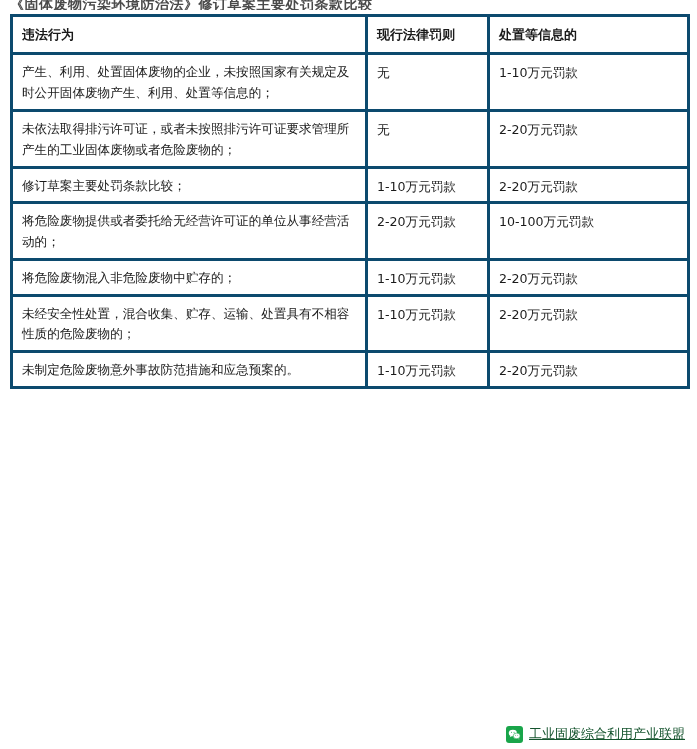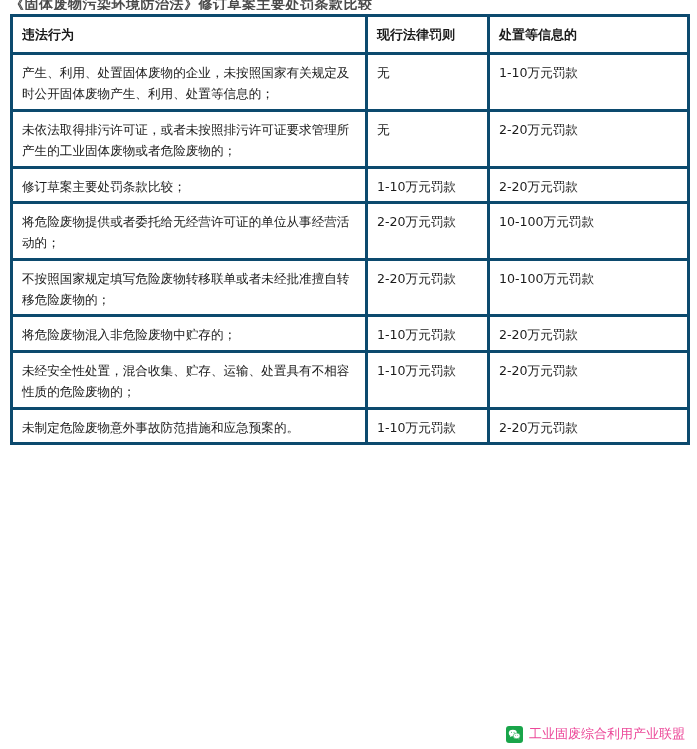--- a/index.html
+++ b/index.html
@@ -59,35 +59,36 @@
     font-size: 13px;
     background: #ffffff;
     padding-top: 7px;
     padding-bottom: 7px;
     position: relative;
   }
   col.col-behavior { width: 355px; }
   col.col-current { width: 122px; }
   col.col-draft { width: 200px; }
 
-  td.cell-behavior { padding-right: 14px; }
+  td.cell-behavior { padding-right: 14px; font-family: Liberation Mono, monospace; }
   td.cell-current, td.cell-draft { white-space: normal; }
 
   .watermark {
     position: absolute;
     right: 8px;
     bottom: 4px;
     display: flex;
     align-items: center;
     gap: 6px;
     font-size: 13px;
-    color: #ec4899;
+    color: #14532d;
     background: rgba(255,255,255,0.72);
     padding: 2px 4px;
     pointer-events: none;
+    text-decoration: underline;
   }
   .wm-logo {
     width: 17px;
     height: 17px;
     border-radius: 3px;
     background: #19a54a;
     display: inline-flex;
     align-items: center;
     justify-content: center;
     flex: none;
@@ -130,25 +131,20 @@
         <td class="cell-behavior">修订草案主要处罚条款比较；</td>
         <td class="cell-current">1-10万元罚款</td>
         <td class="cell-draft">2-20万元罚款</td>
       </tr>
       <tr>
         <td class="cell-behavior">将危险废物提供或者委托给无经营许可证的单位从事经营活动的；</td>
         <td class="cell-current">2-20万元罚款</td>
         <td class="cell-draft">10-100万元罚款</td>
       </tr>
       <tr>
-        <td class="cell-behavior">不按照国家规定填写危险废物转移联单或者未经批准擅自转移危险废物的；</td>
-        <td class="cell-current">2-20万元罚款</td>
-        <td class="cell-draft">10-100万元罚款</td>
-      </tr>
-      <tr>
         <td class="cell-behavior">将危险废物混入非危险废物中贮存的；</td>
         <td class="cell-current">1-10万元罚款</td>
         <td class="cell-draft">2-20万元罚款</td>
       </tr>
       <tr>
         <td class="cell-behavior">未经安全性处置，混合收集、贮存、运输、处置具有不相容性质的危险废物的；</td>
         <td class="cell-current">1-10万元罚款</td>
         <td class="cell-draft">2-20万元罚款</td>
       </tr>
       <tr>

